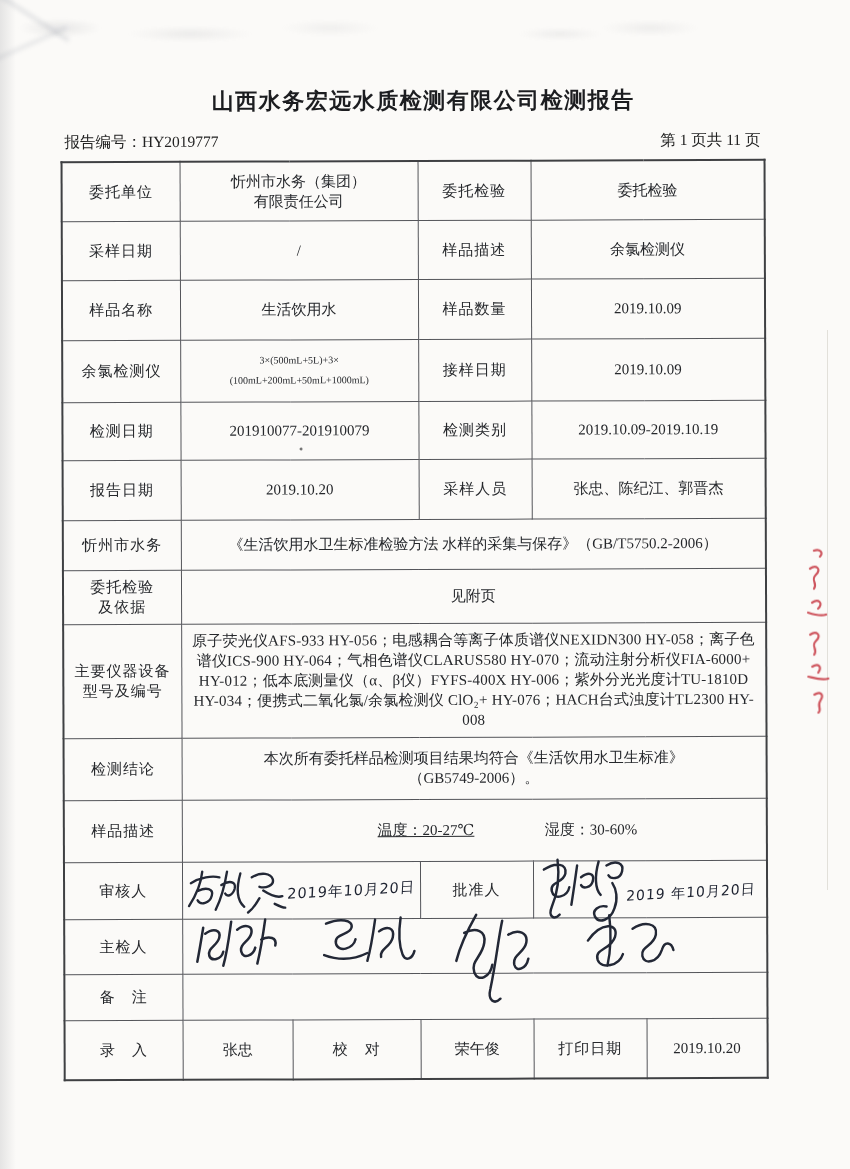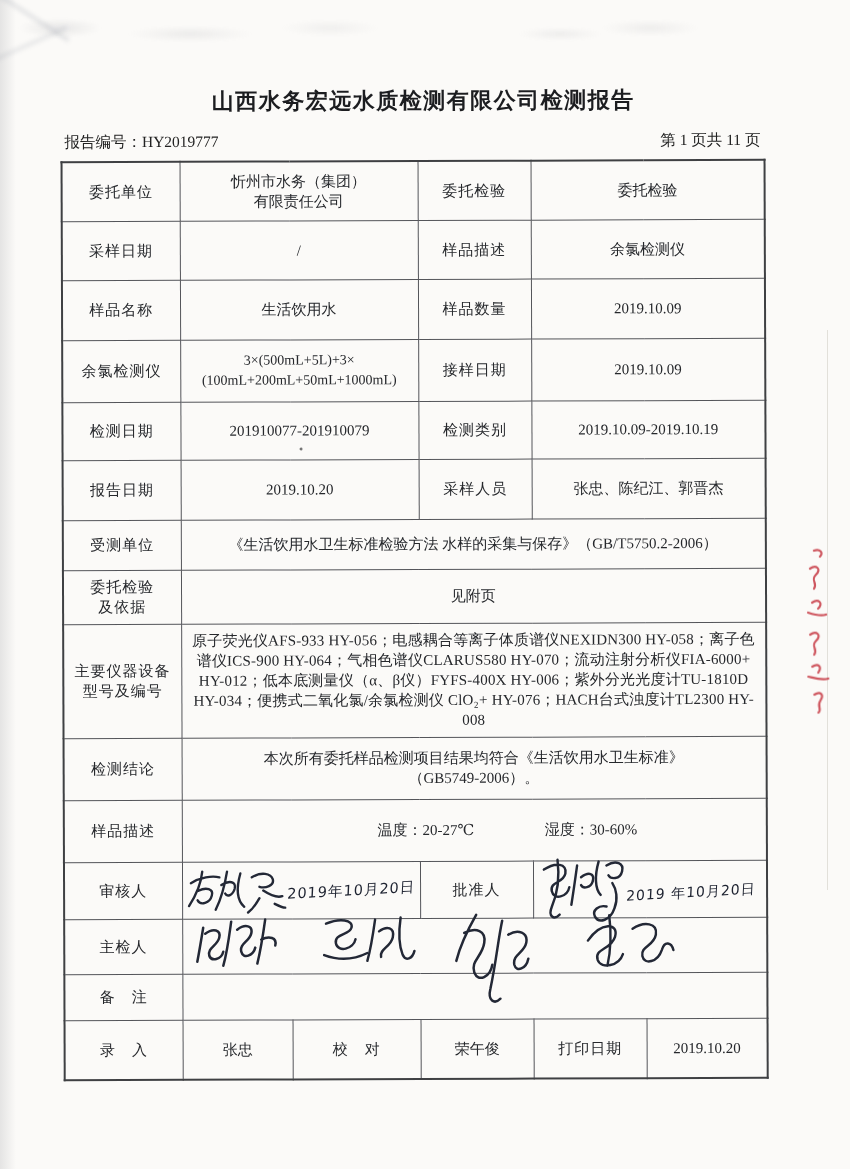--- a/index.html
+++ b/index.html
@@ -37,21 +37,21 @@
   table.report{position:absolute;top:160px;left:62px;width:703px;border-collapse:collapse;
     table-layout:fixed;border:2px solid #3f4043;}
   table.report td{border:1px solid #54555a;font-size:15px;text-align:center;
     vertical-align:middle;padding:2px 4px;line-height:20px;color:#26282c;}
   td.lab{letter-spacing:1px;}
   td.ml,.ml{white-space:pre-line;}
   td.instr{text-align:left;font-size:14.5px;line-height:21.5px;padding:5px 8px 5px 9px;
     letter-spacing:.2px;}
   td.concl{text-align:left;padding:4px 14px 4px 12px;white-space:pre-line;line-height:22px;}
   td.env{text-align:left;padding-left:20px;}
-  td.env .temp{display:inline-block;min-width:230px;}
+  td.env .temp{display:inline-block;min-width:230px;text-decoration:underline;}
   td.sigcell{position:relative;text-align:left;overflow:visible;}
   td.sigrow{position:relative;overflow:visible;}
   .sig-wrap{position:absolute;left:4px;top:2px;display:flex;align-items:center;}
   .hw{font-family:"DejaVu Sans",sans-serif;font-size:14.5px;color:#1d2230;
     transform:rotate(-3deg) skewX(-6deg);letter-spacing:1px;white-space:nowrap;display:inline-block;}
   .sig-strip{position:absolute;left:12px;top:-8px;display:flex;gap:26px;align-items:flex-start;}
   svg.sig path{fill:none;stroke:#232836;stroke-width:2.5;stroke-linecap:round;stroke-linejoin:round;}
   .stamp{position:absolute;left:800px;top:548px;opacity:.82;filter:blur(.3px);}
   .stamp path{fill:none;stroke:#c5343f;stroke-width:2.2;stroke-linecap:round;}
   .dot-artifact{position:absolute;left:300px;top:447px;width:3px;height:3px;background:#555;
@@ -99,39 +99,39 @@
       <td colspan="2">余氯检测仪</td>
     </tr>
     <tr style="height:60px">
       <td class="lab">样品名称</td>
       <td colspan="2">生活饮用水</td>
       <td class="lab">样品数量</td>
       <td colspan="2">2019.10.09</td>
     </tr>
     <tr style="height:62px">
       <td class="lab">余氯检测仪</td>
-      <td class="ml" colspan="2" style="font-size:14px">3×(500mL+5L)+3×
+      <td class="ml" colspan="2" style="font-size:10px">3×(500mL+5L)+3×
 (100mL+200mL+50mL+1000mL)</td>
       <td class="lab">接样日期</td>
       <td colspan="2">2019.10.09</td>
     </tr>
     <tr style="height:58px">
       <td class="lab">检测日期</td>
       <td colspan="2">201910077-201910079</td>
       <td class="lab">检测类别</td>
       <td colspan="2">2019.10.09-2019.10.19</td>
     </tr>
     <tr style="height:60px">
       <td class="lab">报告日期</td>
       <td colspan="2">2019.10.20</td>
       <td class="lab">采样人员</td>
       <td colspan="2">张忠、陈纪江、郭晋杰</td>
     </tr>
     <tr style="height:50px">
-      <td class="lab">受测单位</td>
+      <td class="lab">忻州市水务</td>
       <td colspan="5">《生活饮用水卫生标准检验方法 水样的采集与保存》（GB/T5750.2-2006）</td>
     </tr>
     <tr style="height:54px">
       <td class="lab ml">委托检验
 及依据</td>
       <td colspan="5">见附页</td>
     </tr>
     <tr style="height:114px">
       <td class="lab ml">主要仪器设备
 型号及编号</td>

